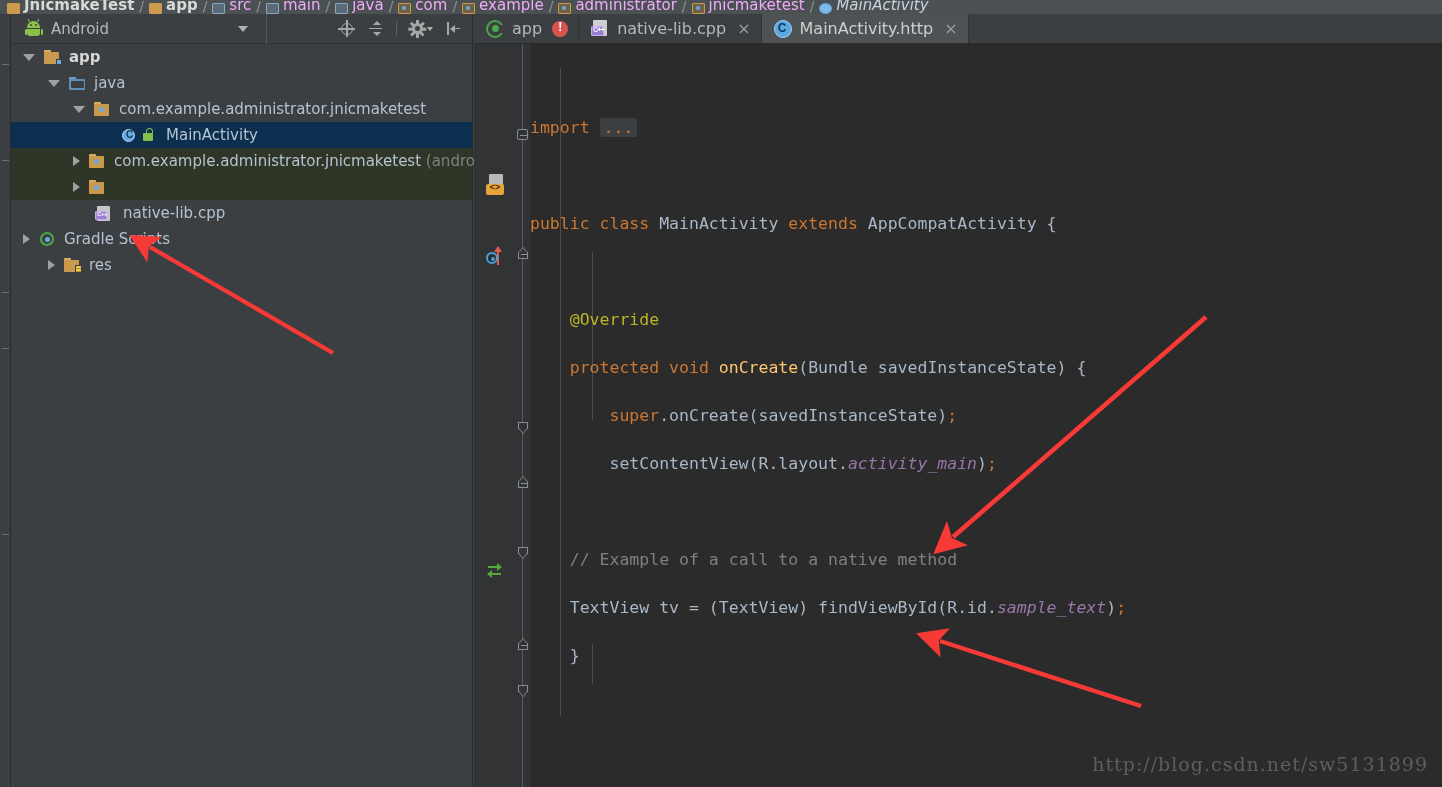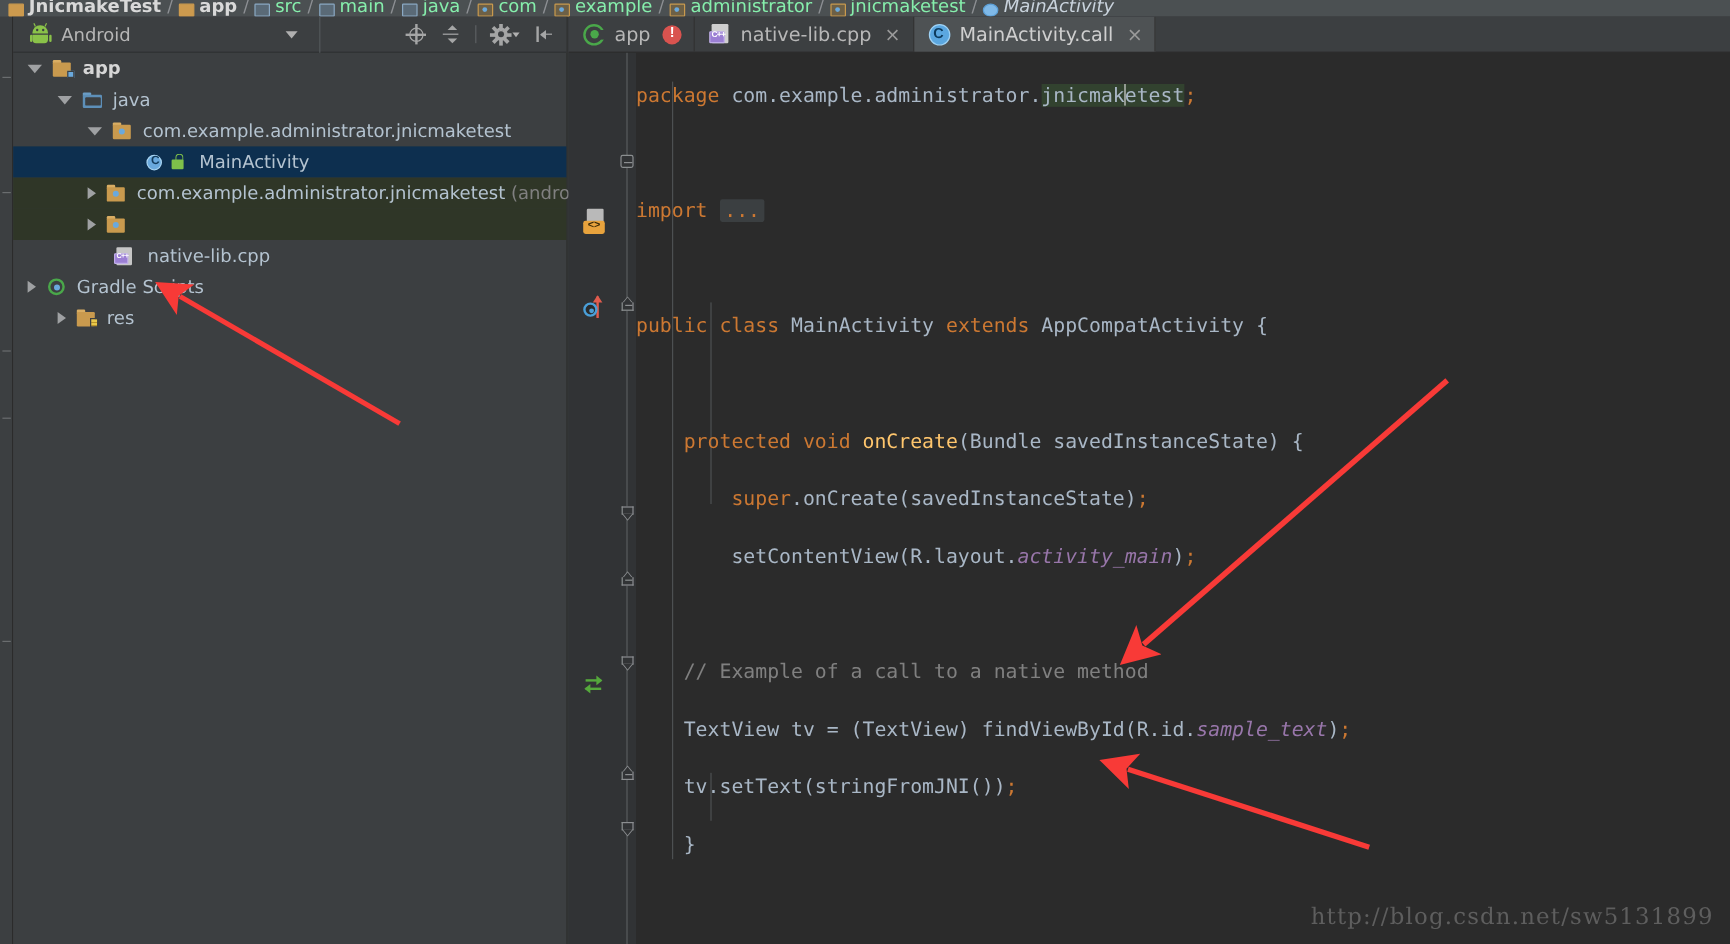--- a/index.html
+++ b/index.html
@@ -19,21 +19,21 @@
   .breadcrumb-bar {
     position: absolute; left: 0; top: 0; width: 1442px; height: 14px;
     background: #4b5052;
     overflow: hidden;
     display: flex; align-items: flex-end;
     padding-left: 4px;
   }
   .crumb {
     display: flex; align-items: flex-end;
     height: 14px; white-space: nowrap;
-    font-size: 15px; color: #86efac;
+    font-size: 15px; color: #f0abfc;
     padding: 0 3px;
     position: relative;
   }
   .crumb.first { color: #d9d9d9; font-weight: bold; }
   .crumb.active { color: #c9d3dd; font-style: italic; }
   .crumb-ico {
     width: 13px; height: 11px; margin-right: 4px;
     border: 1.4px solid #8aa9c4; border-radius: 1px;
     background: #5a6a77; flex: none;
     position: relative;
@@ -745,21 +745,21 @@
           <span class="pg"></span>
             <span class="badge"></span>
         </span>
         <span>native-lib.cpp</span>
         <span class="close">×</span>
       </div>
       <div class="etab active">
         <span class="ico-javatab tab-ico">
           <span class="c"></span>
         </span>
-        <span>MainActivity.call</span>
+        <span>MainActivity.http</span>
         <span class="close">×</span>
       </div>
     </div>
 
     <div class="code-wrap">
 
       <div class="gutter"></div>
       <div class="fold-rail"></div>
 
       <div class="fold-marker top" style="top:85px"></div>
@@ -799,33 +799,32 @@
       <div class="g-native" style="top:518px">
         <span class="a1"></span>
           <span class="a2"></span>
       </div>
 
       <div class="indent-guide" style="left:86px; top:24px; height:648px;"></div>
       <div class="indent-guide" style="left:118px; top:208px; height:168px;"></div>
       <div class="indent-guide" style="left:118px; top:600px; height:40px;"></div>
 
       <div class="code">
-<div class="ln"><span class="kw">package</span> <span class="plain">com.example.administrator.</span><span class="hl-pkg">jnicmak<span class="caret"></span>etest</span><span class="semi">;</span></div>
 <div class="ln"> </div>
 <div class="ln"><span class="kw">import</span> <span class="ellipsis-fold">...</span></div>
 <div class="ln"> </div>
 <div class="ln"><span class="kw">public class</span> <span class="plain">MainActivity</span> <span class="kw">extends</span> <span class="plain">AppCompatActivity {</span></div>
 <div class="ln"> </div>
+<div class="ln">    <span class="anno">@Override</span></div>
 <div class="ln">    <span class="kw">protected void</span> <span class="mtd">onCreate</span><span class="plain">(Bundle savedInstanceState) {</span></div>
 <div class="ln">        <span class="kw">super</span><span class="plain">.onCreate(savedInstanceState)</span><span class="semi">;</span></div>
 <div class="ln">        <span class="plain">setContentView(R.layout.</span><span class="fld">activity_main</span><span class="plain">)</span><span class="semi">;</span></div>
 <div class="ln"> </div>
 <div class="ln">    <span class="cmt">// Example of a call to a native method</span></div>
 <div class="ln">    <span class="plain">TextView tv = (TextView) findViewById(R.id.</span><span class="fld">sample_text</span><span class="plain">)</span><span class="semi">;</span></div>
-<div class="ln">    <span class="plain">tv.setText(stringFromJNI())</span><span class="semi">;</span></div>
 <div class="ln">    <span class="plain">}</span></div>
 
 
 
 
 
 
 
 
 

